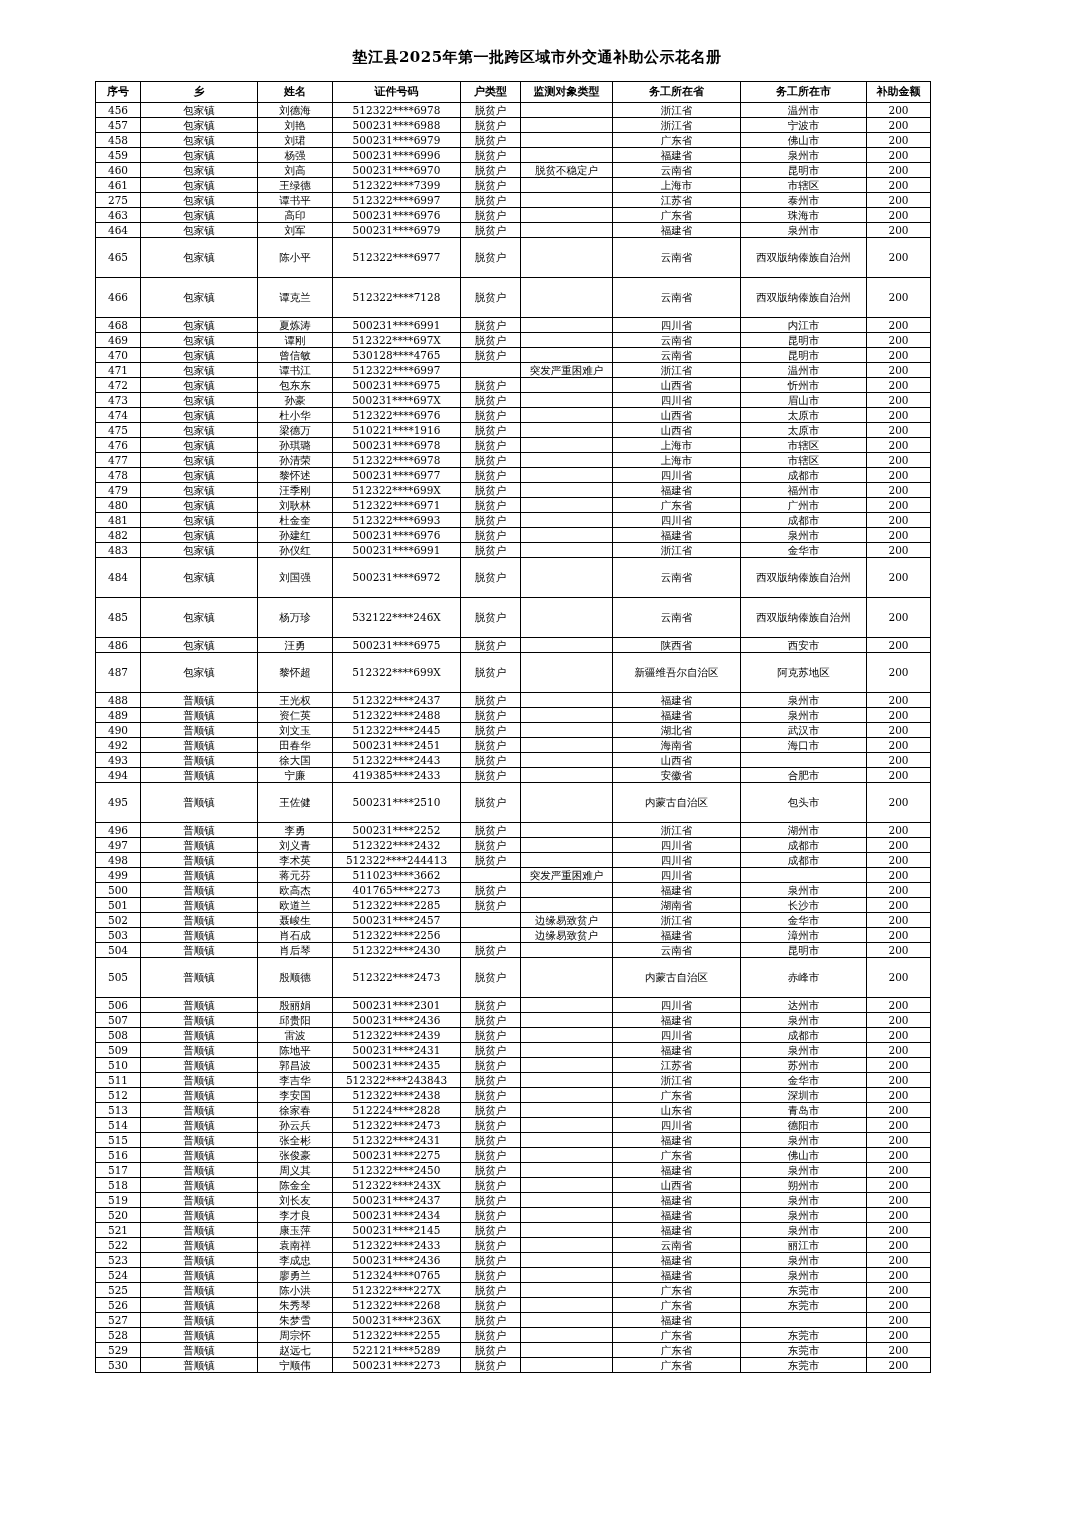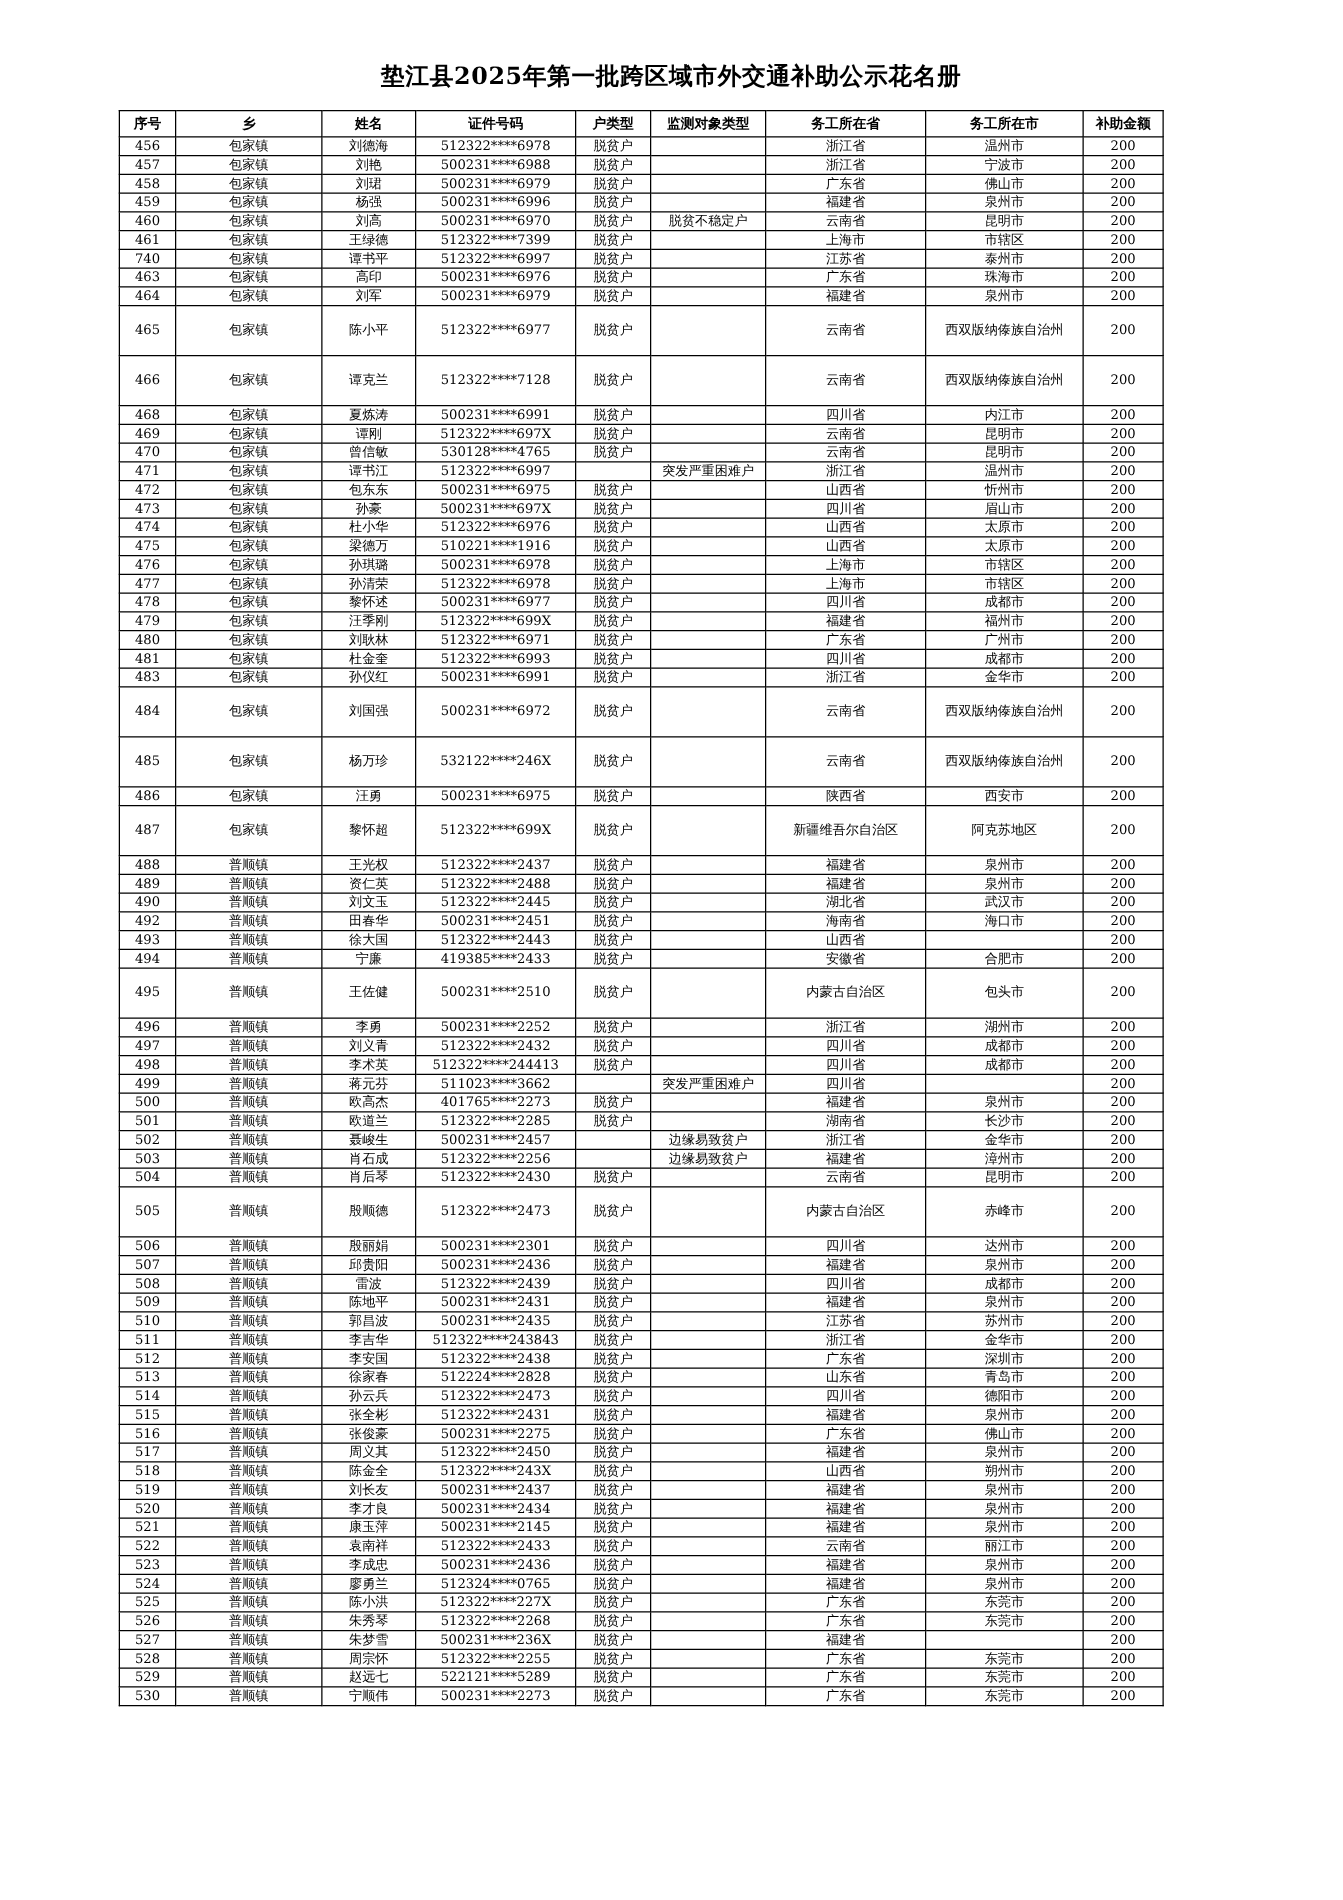--- a/index.html
+++ b/index.html
@@ -12,21 +12,21 @@
   .page {
     position: relative;
     width: 1074px;
     height: 1520px;
     background: #ffffff;
     overflow: hidden;
   }
   .page-title {
     padding-top: 48px;
     text-align: center;
-    font-size: 19px;
+    font-size: 15px;
     font-weight: bold;
     letter-spacing: 0.5px;
   }
   table.roster {
     border-collapse: collapse;
     table-layout: fixed;
     margin: 14px 0 0 95px;
     width: 835px;
   }
   table.roster th,
@@ -137,21 +137,21 @@
           <td>包家镇</td>
           <td>王绿德</td>
           <td>512322****7399</td>
           <td>脱贫户</td>
           <td></td>
           <td>上海市</td>
           <td>市辖区</td>
           <td>200</td>
         </tr>
         <tr>
-          <td>740</td>
+          <td>275</td>
           <td>包家镇</td>
           <td>谭书平</td>
           <td>512322****6997</td>
           <td>脱贫户</td>
           <td></td>
           <td>江苏省</td>
           <td>泰州市</td>
           <td>200</td>
         </tr>
         <tr>
@@ -343,20 +343,31 @@
         </tr>
         <tr>
           <td>481</td>
           <td>包家镇</td>
           <td>杜金奎</td>
           <td>512322****6993</td>
           <td>脱贫户</td>
           <td></td>
           <td>四川省</td>
           <td>成都市</td>
+          <td>200</td>
+        </tr>
+        <tr>
+          <td>482</td>
+          <td>包家镇</td>
+          <td>孙建红</td>
+          <td>500231****6976</td>
+          <td>脱贫户</td>
+          <td></td>
+          <td>福建省</td>
+          <td>泉州市</td>
           <td>200</td>
         </tr>
         <tr>
           <td>483</td>
           <td>包家镇</td>
           <td>孙仪红</td>
           <td>500231****6991</td>
           <td>脱贫户</td>
           <td></td>
           <td>浙江省</td>

